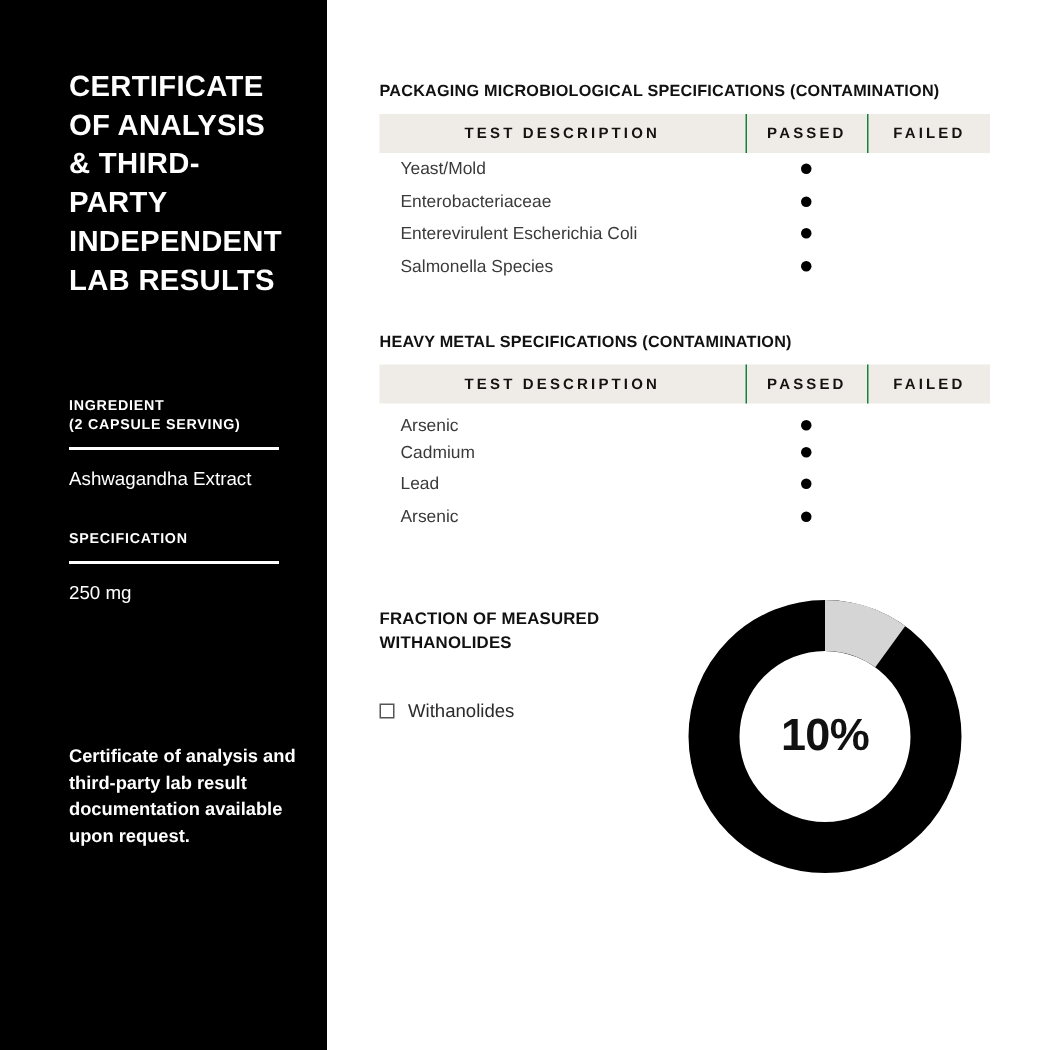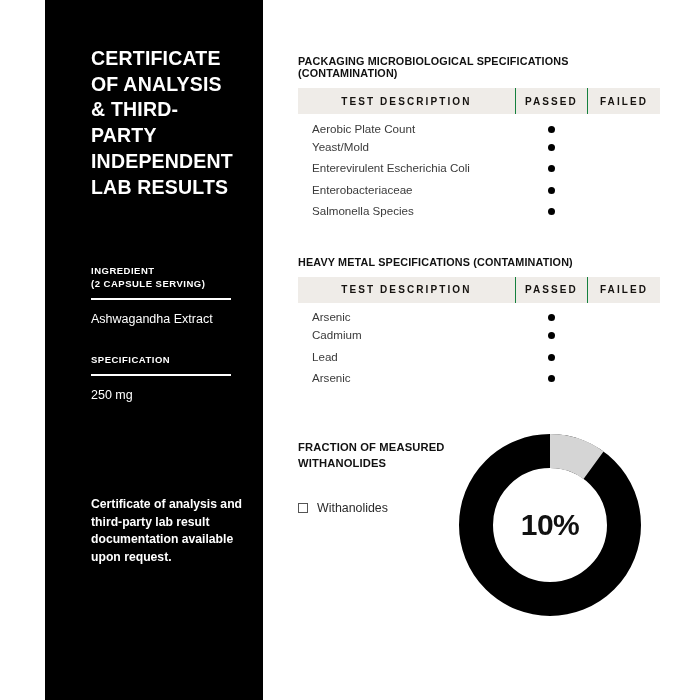--- a/index.html
+++ b/index.html
@@ -7,21 +7,20 @@
     width: 700px; height: 700px;
     background: #ffffff;
     font-family: "Liberation Sans", sans-serif;
     overflow: hidden;
   }
   .page {
     position: relative;
     width: 700px; height: 614px;
     display: flex;
     background: #ffffff;
-    padding-left: 45px;
   }
 
   
   .left-panel {
     width: 218px;
     height: 700px;
     background: #000000;
     color: #ffffff;
     padding: 46px 28px 0 46px;
     position: relative;
@@ -224,36 +223,31 @@
           </colgroup>
         <thead>
           <tr>
             <th>TEST DESCRIPTION</th>
             <th>PASSED</th>
             <th>FAILED</th>
           </tr>
         </thead>
         <tbody>
             <tr>
-              <td class="desc table-gap-top" style="padding-top: 7px;">Aerobic Plate Count</td>
-              <td class="mark" style="padding-top: 7px;"><span class="dot"></span></td>
-              <td class="mark" style="padding-top: 7px;"></td>
-            </tr>
-            <tr>
               <td class="desc">Yeast/Mold</td>
               <td class="mark"><span class="dot"></span></td>
               <td class="mark"></td>
             </tr>
             <tr>
+              <td class="desc">Enterobacteriaceae</td>
+              <td class="mark"><span class="dot"></span></td>
+              <td class="mark"></td>
+            </tr>
+            <tr>
               <td class="desc">Enterevirulent Escherichia Coli</td>
-              <td class="mark"><span class="dot"></span></td>
-              <td class="mark"></td>
-            </tr>
-            <tr>
-              <td class="desc">Enterobacteriaceae</td>
               <td class="mark"><span class="dot"></span></td>
               <td class="mark"></td>
             </tr>
             <tr>
               <td class="desc">Salmonella Species</td>
               <td class="mark"><span class="dot"></span></td>
               <td class="mark"></td>
             </tr>
           </tbody>
       </table>

